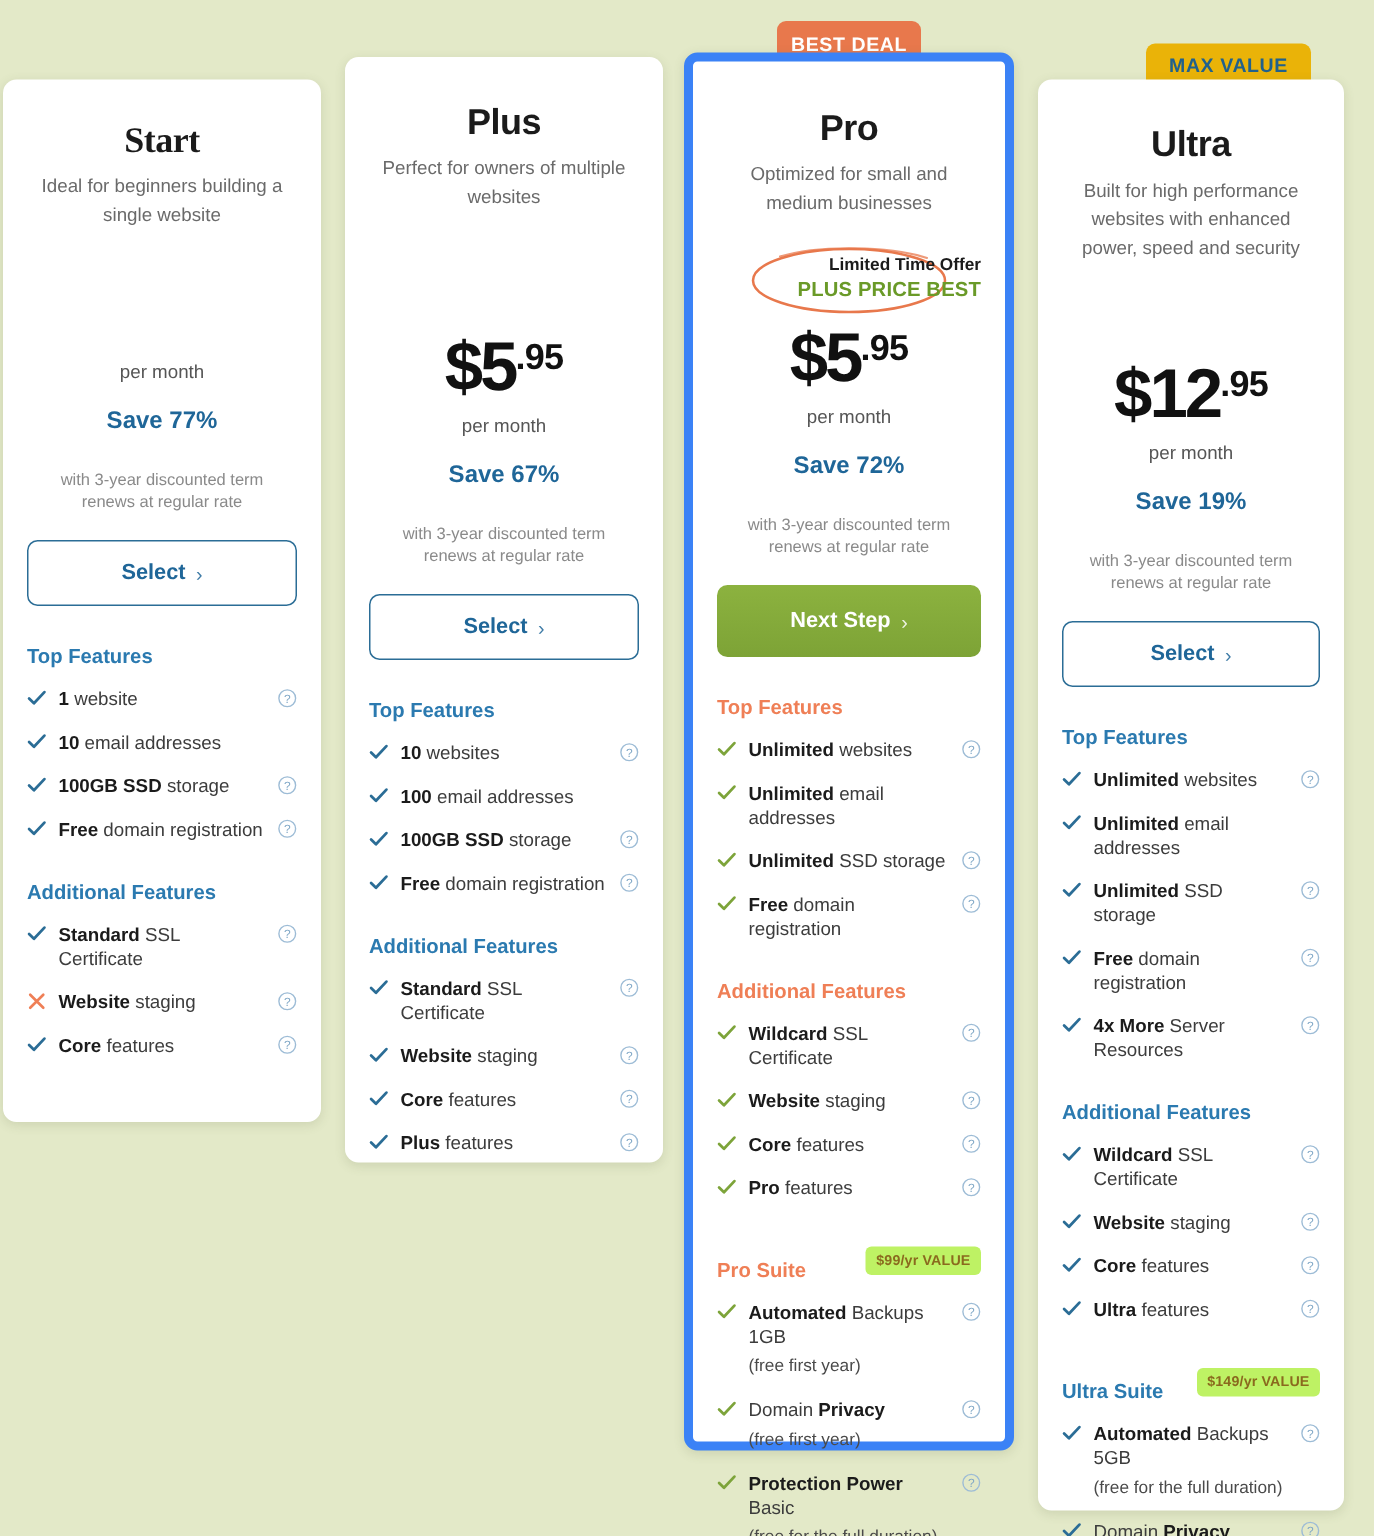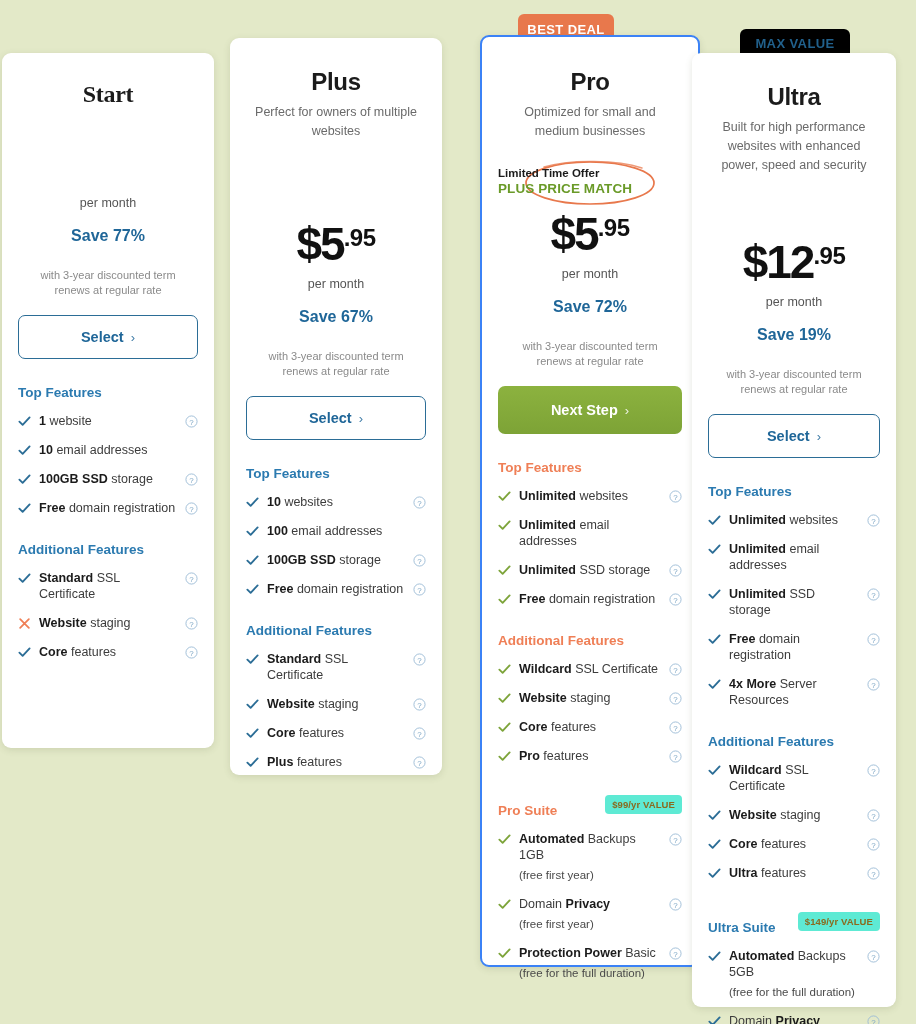--- a/index.html
+++ b/index.html
@@ -15,55 +15,55 @@
   
   .ribbon {
     position: absolute;
     top: 14px;
     height: 30px;
     border-radius: 6px 6px 0 0;
     display: flex; align-items: center; justify-content: center;
     font-size: 13px; font-weight: bold; letter-spacing: .4px;
   }
   .ribbon.best { background: #e8784c; color: #ffffff; left: 518px; width: 96px; }
-  .ribbon.max  { background: #000000; color: #21618c; left: 740px; width: 110px; top: 29px; height: 28px; }
+  .ribbon.max  { background: #eab308; color: #21618c; left: 764px; width: 110px; top: 29px; height: 28px; }
 
   
   .card {
     position: absolute;
     background: #ffffff;
     border-radius: 9px;
     box-shadow: 0 2px 7px rgba(90,100,60,.16);
     padding: 0 16px;
   }
   .card.start { left: 2px;   top: 53px; width: 212px; height: 695px; }
   .card.plus  { left: 230px; top: 38px; width: 212px; height: 737px; }
-  .card.pro   { left: 480px; top: 35px; width: 220px; height: 932px;
-                border: 2px solid #3b82f6; padding: 0 16px; }
+  .card.pro   { left: 456px; top: 35px; width: 220px; height: 932px;
+                border: 6px solid #3b82f6; padding: 0 16px; }
   .card.ultra { left: 692px; top: 53px; width: 204px; height: 954px; }
 
   
   .plan-name {
     text-align: center; font-size: 24px; font-weight: bold;
     color: #1b1b1b; letter-spacing: -.3px;
   }
   .card.start .plan-name { margin-top: 28px; font-family: Liberation Serif, serif; }
   .card.plus  .plan-name { margin-top: 30px; }
   .card.pro   .plan-name { margin-top: 31px; }
   .card.ultra .plan-name { margin-top: 30px; }
   .plan-desc {
     text-align: center; font-size: 12.5px; color: #6a6a6a;
     line-height: 19px; margin-top: 7px; padding: 0 4px;
   }
 
   
   .offer-wrap { position: relative; height: 54px; margin-top: 16px; }
   .offer-wrap svg { position: absolute; left: 50%; top: 0; transform: translateX(-50%); }
   .offer-txt {
-    position: absolute; left: 0; right: 0; top: 9px; text-align: left;
+    position: absolute; left: 0; right: 0; top: 9px; text-align: right;
     line-height: 15px;
   }
   .offer-line1 { font-size: 11.5px; font-weight: bold; color: #1b1b1b; }
   .offer-line2 { font-size: 13.5px; font-weight: bold; color: #6a9a28; letter-spacing: .1px; }
 
   
   .price { text-align: center; color: #111111; line-height: 1; }
   .price .amount { font-size: 46px; font-weight: bold; letter-spacing: -2px; }
   .price .cents  { font-size: 24px; font-weight: bold; vertical-align: 14px; letter-spacing: -.5px; }
   .permonth { text-align: center; font-size: 12.5px; color: #555555; margin-top: 10px; }
@@ -82,21 +82,21 @@
     color: #ffffff; border: none; height: 48px;
   }
   .btn .chev { margin-left: 7px; font-weight: normal; font-size: 13px; opacity: .85; }
 
   
   .sec-title { font-size: 13.5px; font-weight: bold; color: #2b7ab0; margin-top: 26px; }
   .card.pro .sec-title { color: #ef7f56; }
   .suite-head { display: flex; align-items: center; justify-content: space-between; margin-top: 26px; }
   .suite-head .sec-title { margin-top: 13px; }
   .val-badge {
-    background: #5eead4; color: #8a6a1e; font-size: 9.5px; font-weight: bold;
+    background: #bef264; color: #8a6a1e; font-size: 9.5px; font-weight: bold;
     padding: 4px 7px; border-radius: 4px; letter-spacing: .1px; white-space: nowrap;
   }
 
   .feat {
     display: flex; align-items: flex-start; margin-top: 13px; gap: 8px;
   }
   .feat .mark { flex: 0 0 13px; width: 13px; height: 14px; margin-top: 1px; }
   .feat .txt { flex: 1 1 auto; font-size: 12.5px; color: #3c3c3c; line-height: 16px; }
   .feat .txt b { color: #1b1b1b; font-weight: bold; }
   .feat .sub { display: block; font-size: 11.5px; color: #4a4a4a; margin-top: 4px; }
@@ -105,20 +105,21 @@
 </style>
 </head>
 <body>
 
 <div class="board">
   <div class="ribbon best">BEST DEAL</div>
   <div class="ribbon max">MAX VALUE</div>
   <div id="cards-host">
       <div class="card start">
         <div class="plan-name">Start</div>
+        <div class="plan-desc">Ideal for beginners building a single website</div>
         <div style="height:78px"></div>
         <div class="permonth">per month</div>
         <div class="save">Save 77%</div>
         <div class="terms">with 3-year discounted term<br>renews at regular rate</div>
         <div class="btn outline">
           <span>Select</span>
           <span class="chev">›</span>
         </div>
         <div class="sec-title">Top Features</div>
         <div class="feat">
@@ -293,21 +294,21 @@
       <div class="card pro">
         <div class="plan-name">Pro</div>
         <div class="plan-desc">Optimized for small and medium businesses</div>
         <div class="offer-wrap">
             <span><svg width="136" height="50" viewBox="0 0 136 50">
               <ellipse cx="68" cy="26" rx="64" ry="21" fill="none" stroke="#e8784c" stroke-width="1.7"></ellipse>
               <path d="M22 10 C48 2, 96 3, 120 11" fill="none" stroke="#e8784c" stroke-width="1.4" stroke-linecap="round" opacity=".75"></path>
             </svg></span>
             <div class="offer-txt">
               <div class="offer-line1">Limited Time Offer</div>
-              <div class="offer-line2">PLUS PRICE MATCH</div>
+              <div class="offer-line2">PLUS PRICE BEST</div>
             </div>
           </div>
         <div class="price">
           <span class="amount">$5</span><span class="cents">.95</span>
         </div>
         <div class="permonth">per month</div>
         <div class="save">Save 72%</div>
         <div class="terms">with 3-year discounted term<br>renews at regular rate</div>
         <div class="btn primary">
           <span>Next Step</span>

